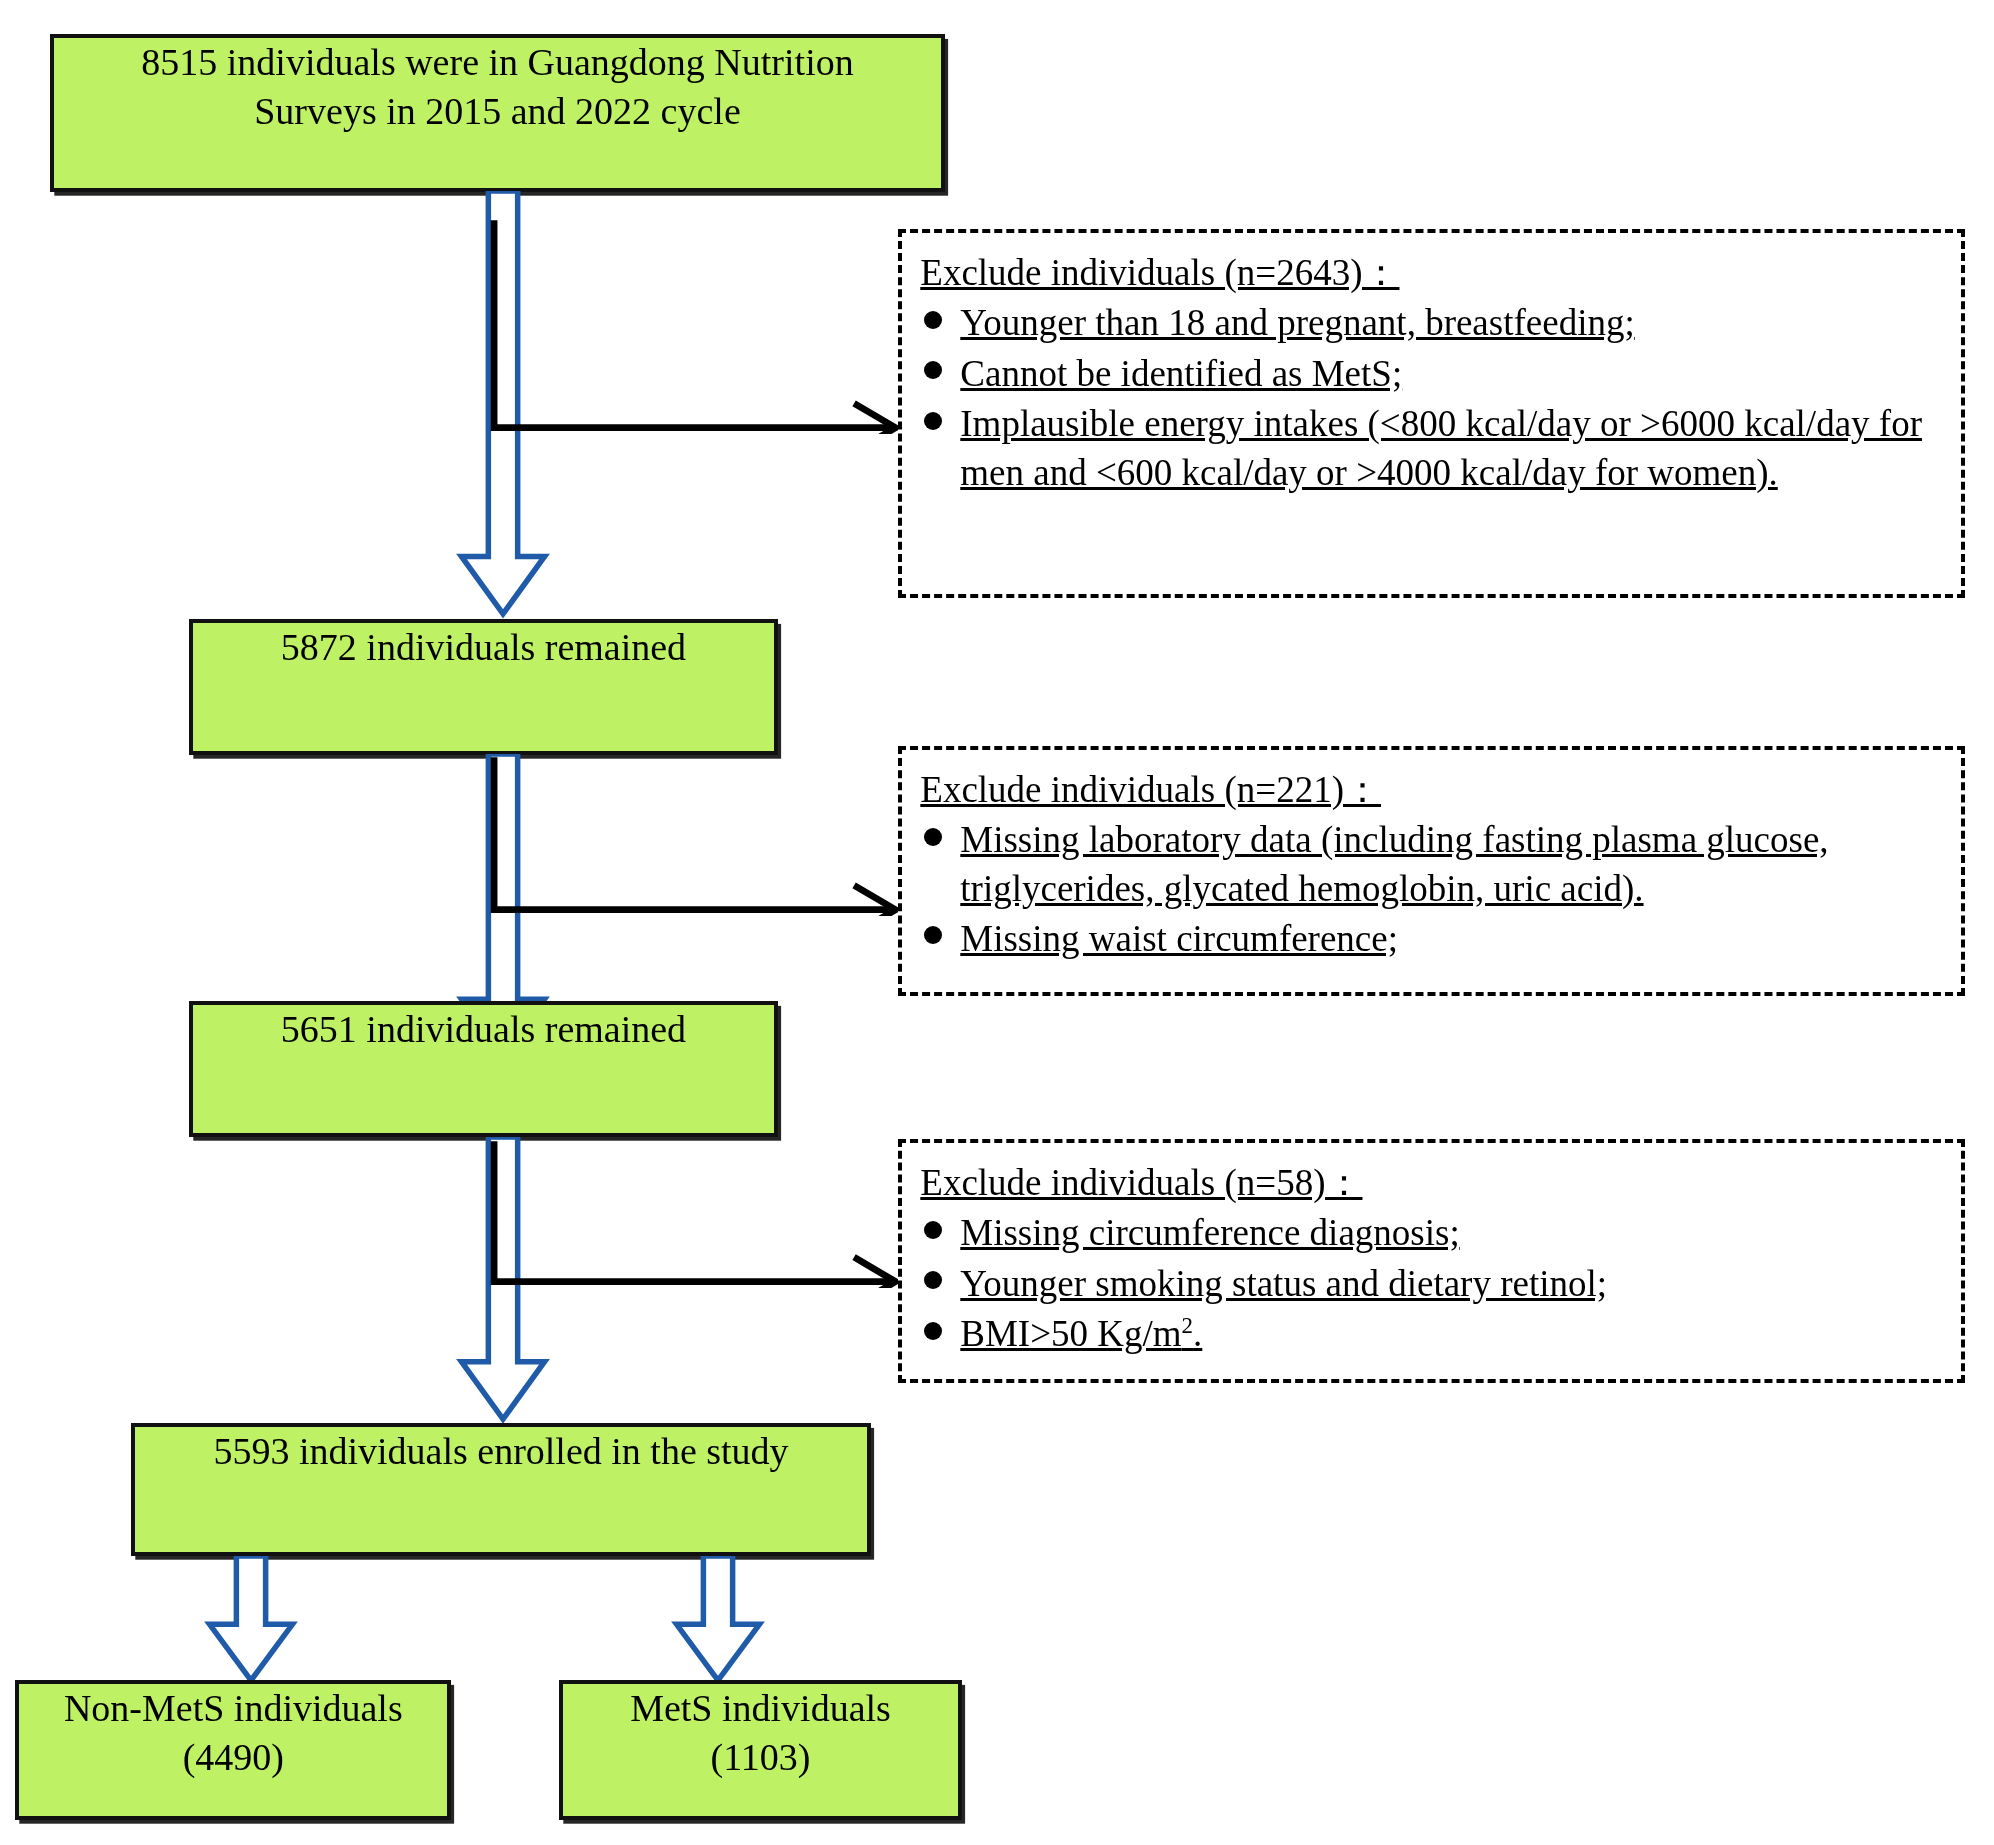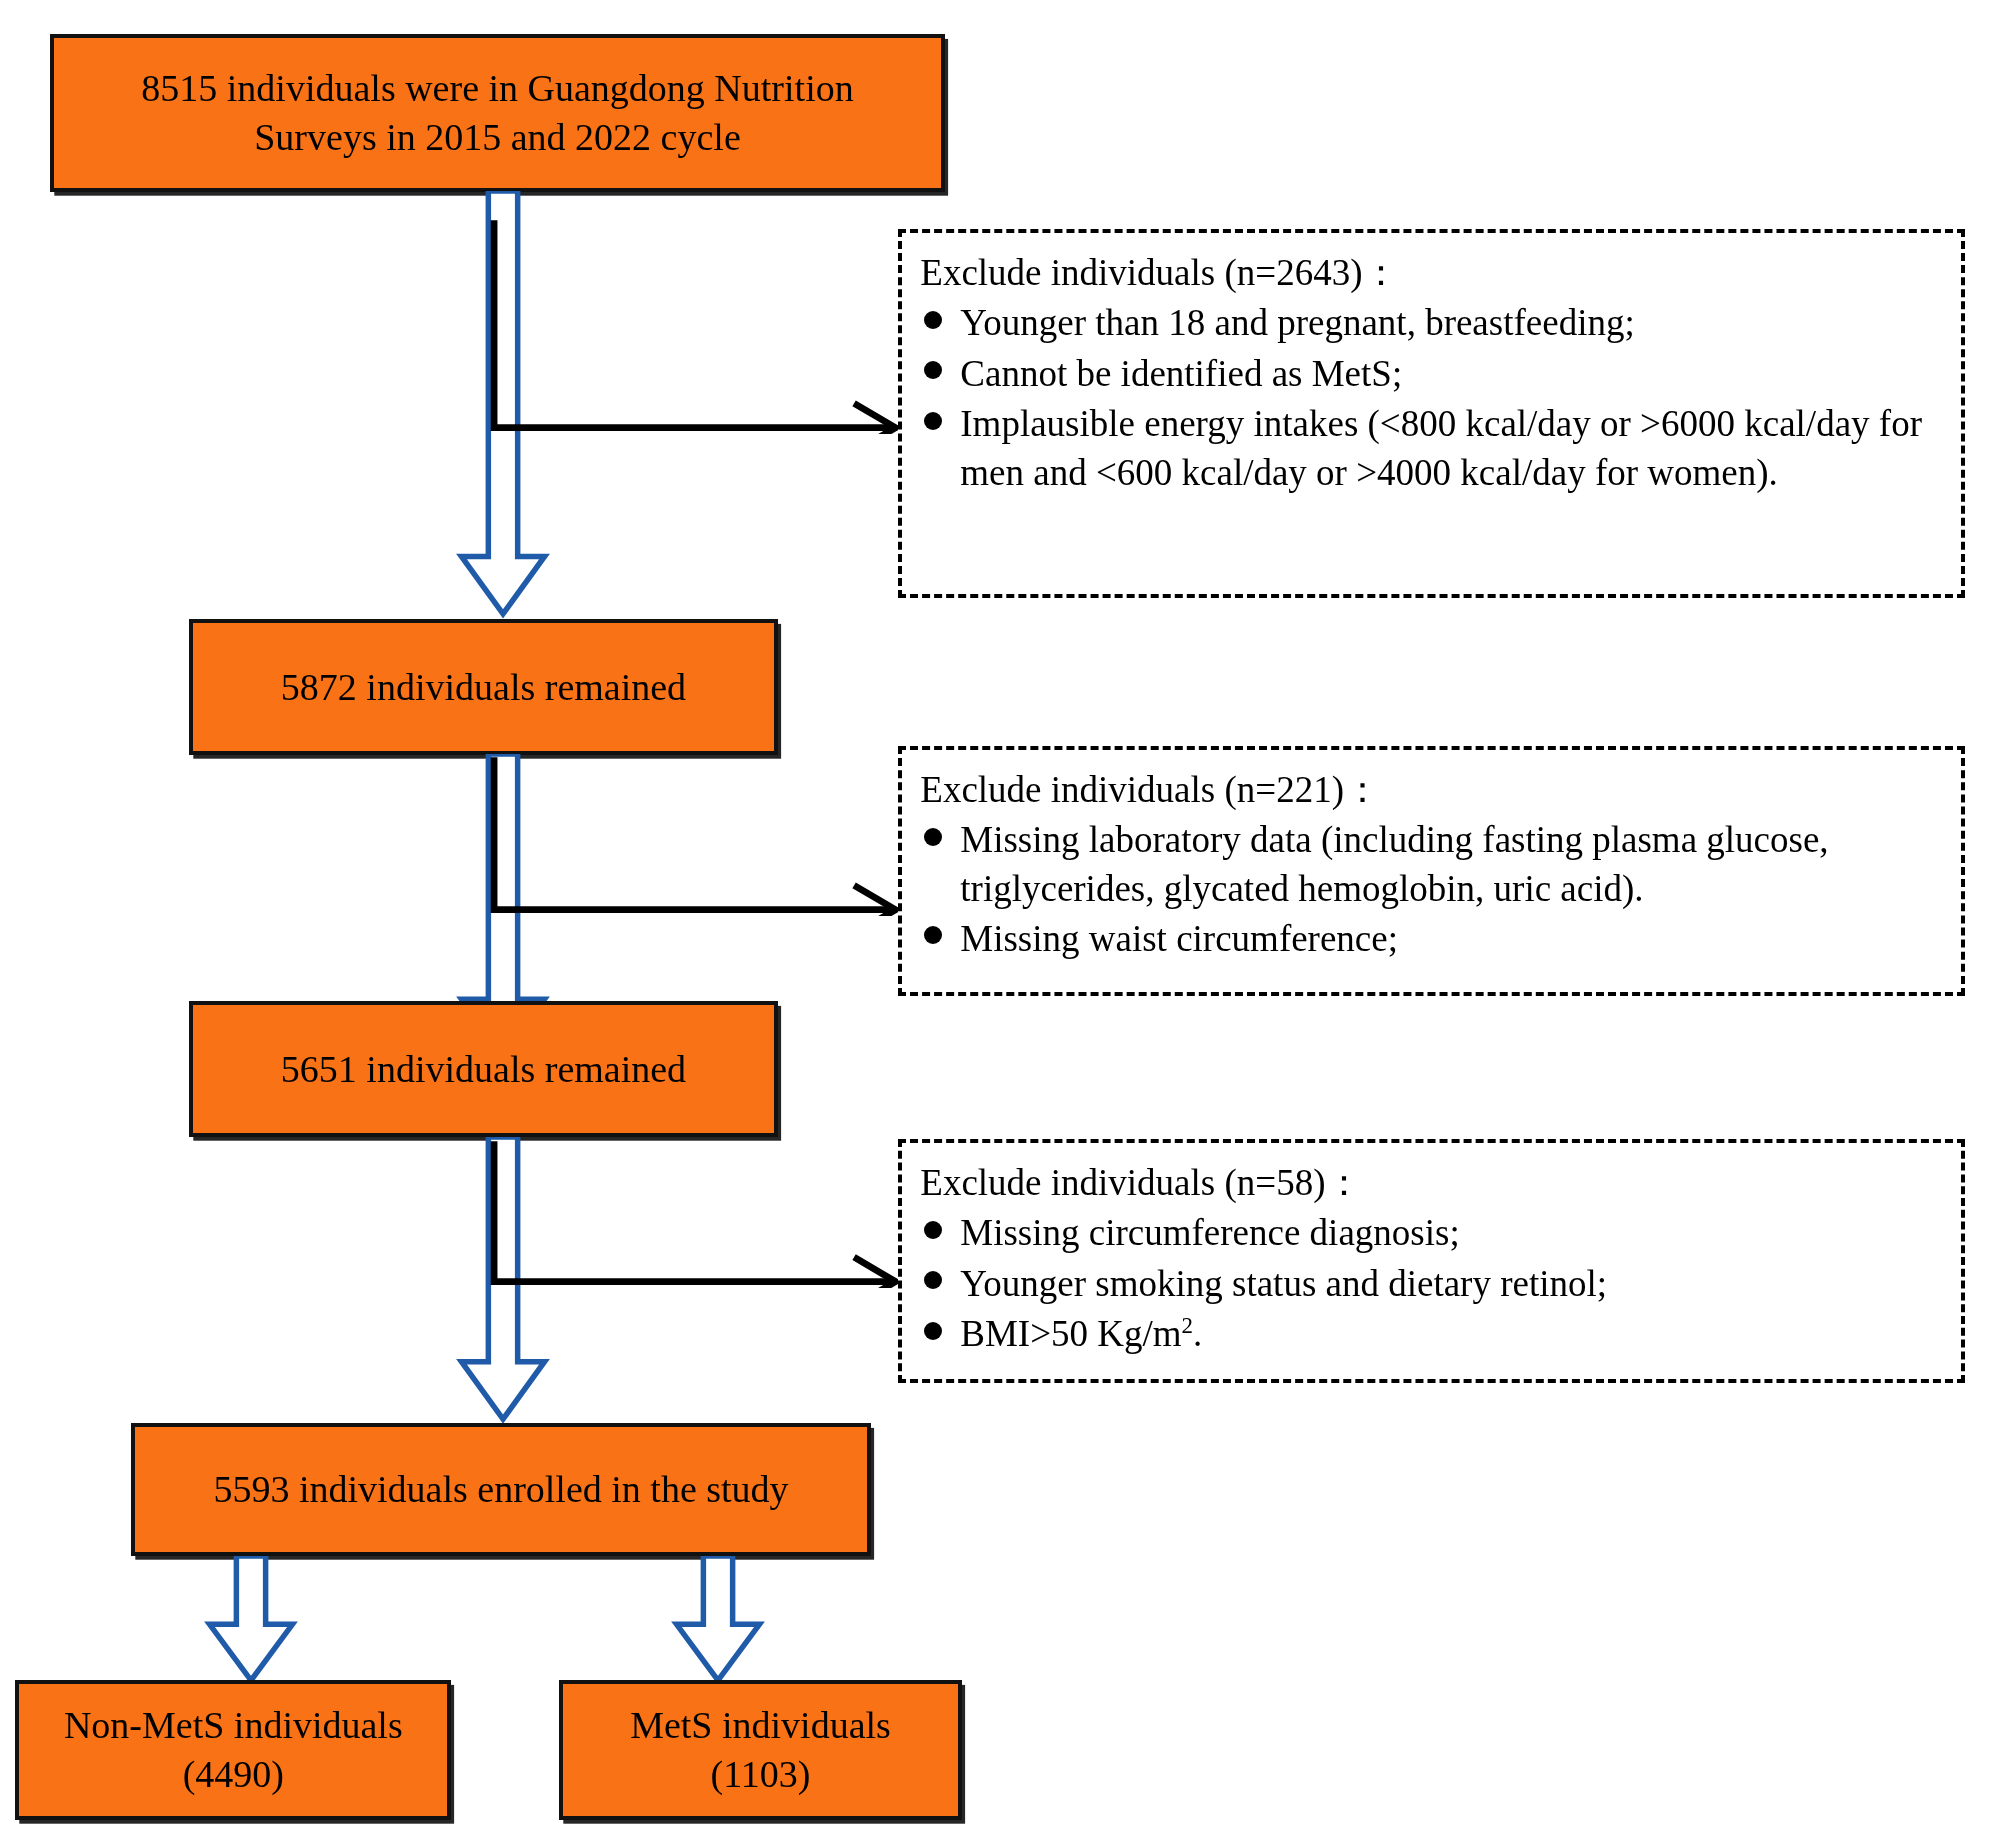--- a/index.html
+++ b/index.html
@@ -15,43 +15,44 @@
     position: relative;
     width: 1995px;
     height: 1846px;
     background: #ffffff;
     overflow: hidden;
   }
 
   
   .node {
     position: absolute;
-    background: #f97316;
+    background: #bef264;
     border: 4.3px solid #111111;
     box-sizing: border-box;
     display: flex;
-    align-items: center;
+    align-items: flex-start;
     justify-content: center;
     text-align: center;
     line-height: 1.28;
     font-size: 38px;
     padding: 0 11px;
     box-shadow: 3.7px 4.3px 0 -0.6px rgba(0,0,0,0.85);
   }
   .node .txt { display: block; width: 100%; }
 
   
   .excl {
     position: absolute;
     background: #ffffff;
     border: 4.9px dashed #000000;
     box-sizing: border-box;
     padding: 16px 17px 13.4px 18.3px;
     font-size: 37px;
     line-height: 1.30;
+    text-decoration: underline;
   }
   .excl .head { display: block; margin-bottom: 2.4px; white-space: nowrap; }
   .excl ul {
     list-style: none;
     margin: 0;
     padding: 0;
   }
   .excl li {
     position: relative;
     padding-left: 40px;

